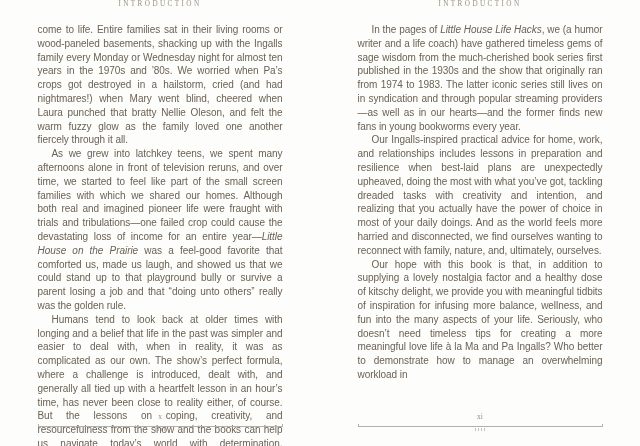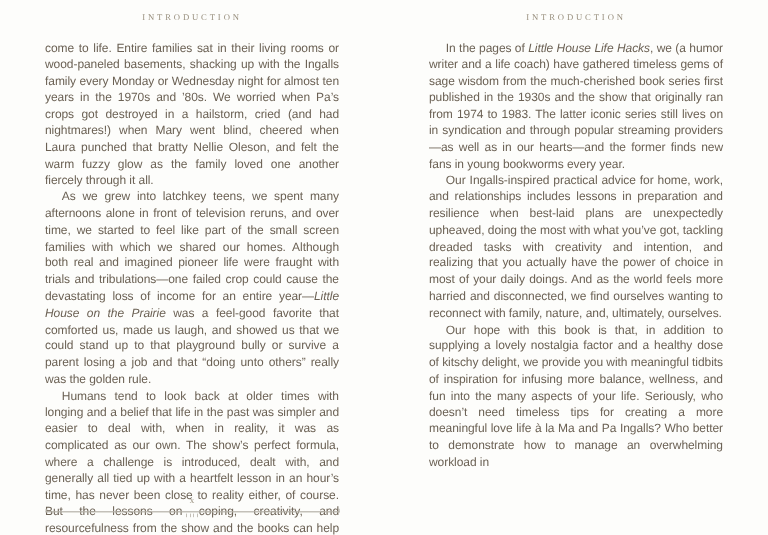--- a/index.html
+++ b/index.html
@@ -19,21 +19,20 @@
   .spread {
     display: flex;
     width: 640px; height: 446px;
   }
   .page {
     position: relative;
     width: 320px; height: 446px;
     background: var(--page-background);
   }
   .running-head {
-    padding-top: 11px;
     text-align: center;
     font-family: "Liberation Serif", serif;
     font-size: 7.2px;
     letter-spacing: 2.4px;
     color: var(--running-head-text);
   }
   .page-body {
     margin: 15px auto 0;
     width: 245px;
     font-family: Liberation Sans, sans-serif;
@@ -114,15 +113,22 @@
     </div>
   </div>
 
   <div class="page">
     <div class="running-head">INTRODUCTION</div>
     <div class="page-body">
         <p class="para indent"><span>In the pages of </span><span class="italic">Little House Life Hacks</span><span>, we (a humor writer and a life coach) have gathered timeless gems of sage wisdom from the much-cherished book series first published in the 1930s and the show that originally ran from 1974 to 1983. The latter iconic series still lives on in syndication and through popular streaming providers—as well as in our hearts—and the former finds new fans in young bookworms every year.</span></p>
         <p class="para indent"><span>Our Ingalls-inspired practical advice for home, work, and relationships includes lessons in preparation and resilience when best-laid plans are unexpectedly upheaved, doing the most with what you’ve got, tackling dreaded tasks with creativity and intention, and realizing that you actually have the power of choice in most of your daily doings. And as the world feels more harried and disconnected, we find ourselves wanting to reconnect with family, nature, and, ultimately, ourselves.</span></p>
         <p class="para indent"><span>Our hope with this book is that, in addition to supplying a lovely nostalgia factor and a healthy dose of kitschy delight, we provide you with meaningful tidbits of inspiration for infusing more balance, wellness, and fun into the many aspects of your life. Seriously, who doesn’t need timeless tips for creating a more meaningful love life à la Ma and Pa Ingalls? Who better to demonstrate how to manage an overwhelming workload in</span></p>
       </div>
+    <div class="page-footer">
+      <div class="page-number">xi</div>
+      <div class="footer-rule">
+        <div class="rule-line"></div>
+      </div>
+      <div class="footer-ornament"></div>
+    </div>
   </div>
 
 </div>
 
 </body></html>

